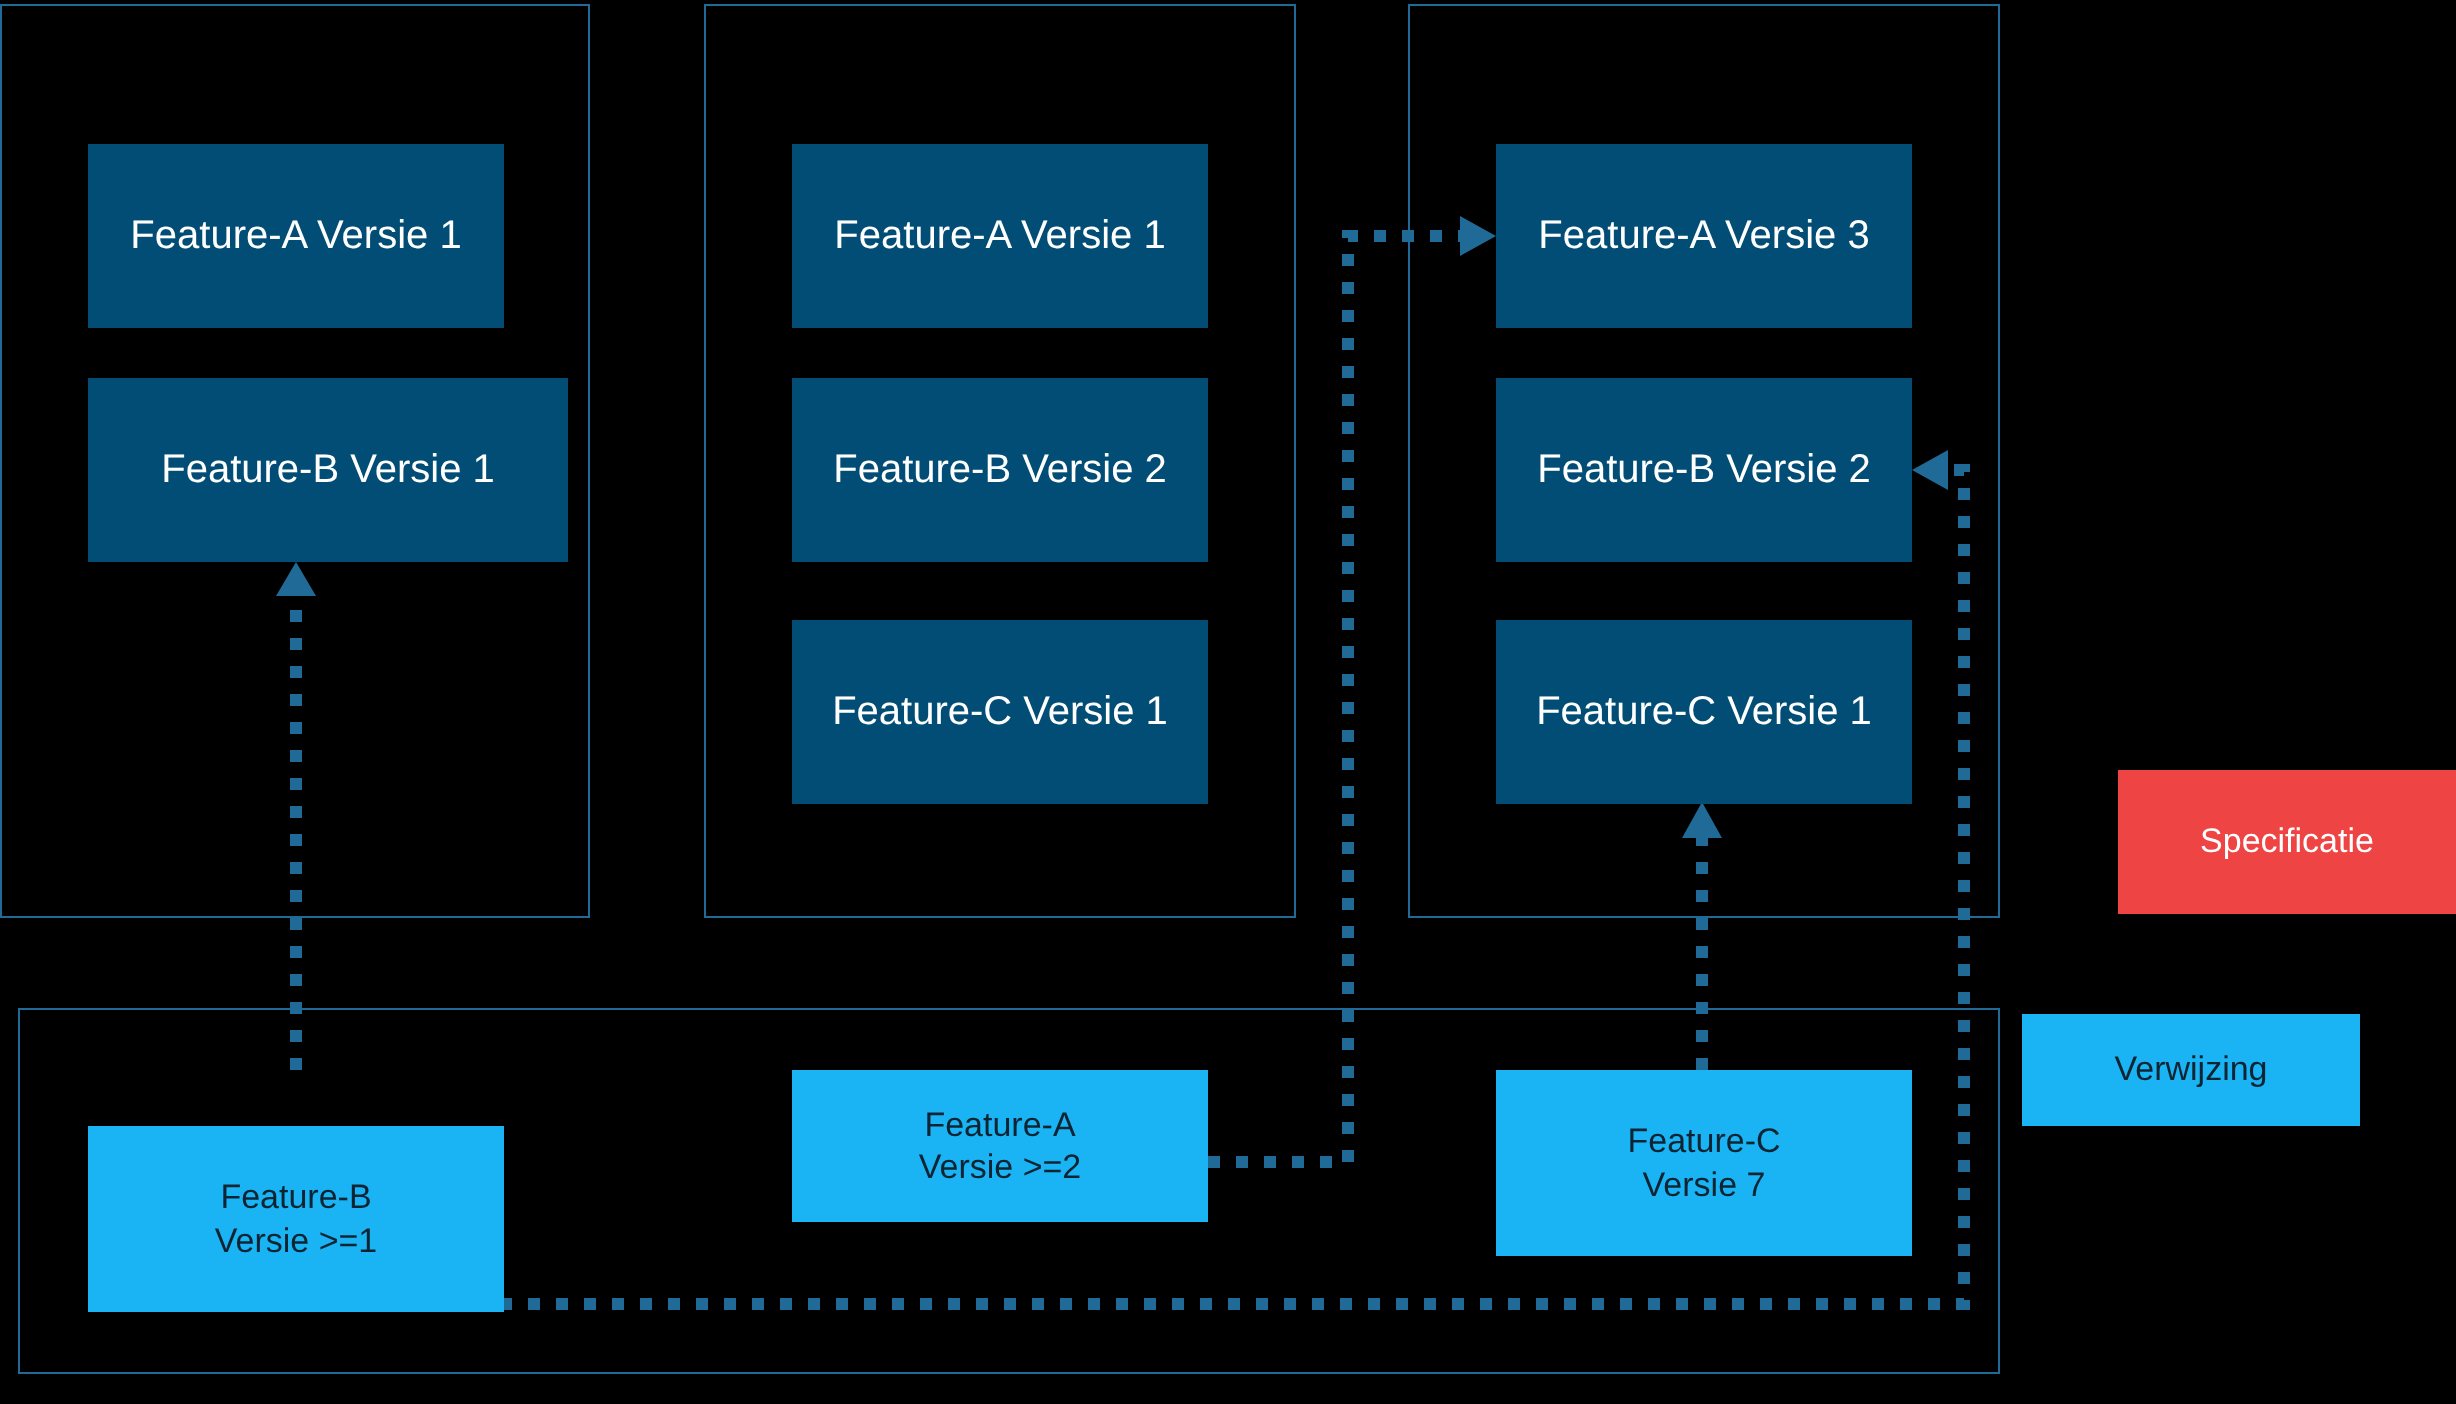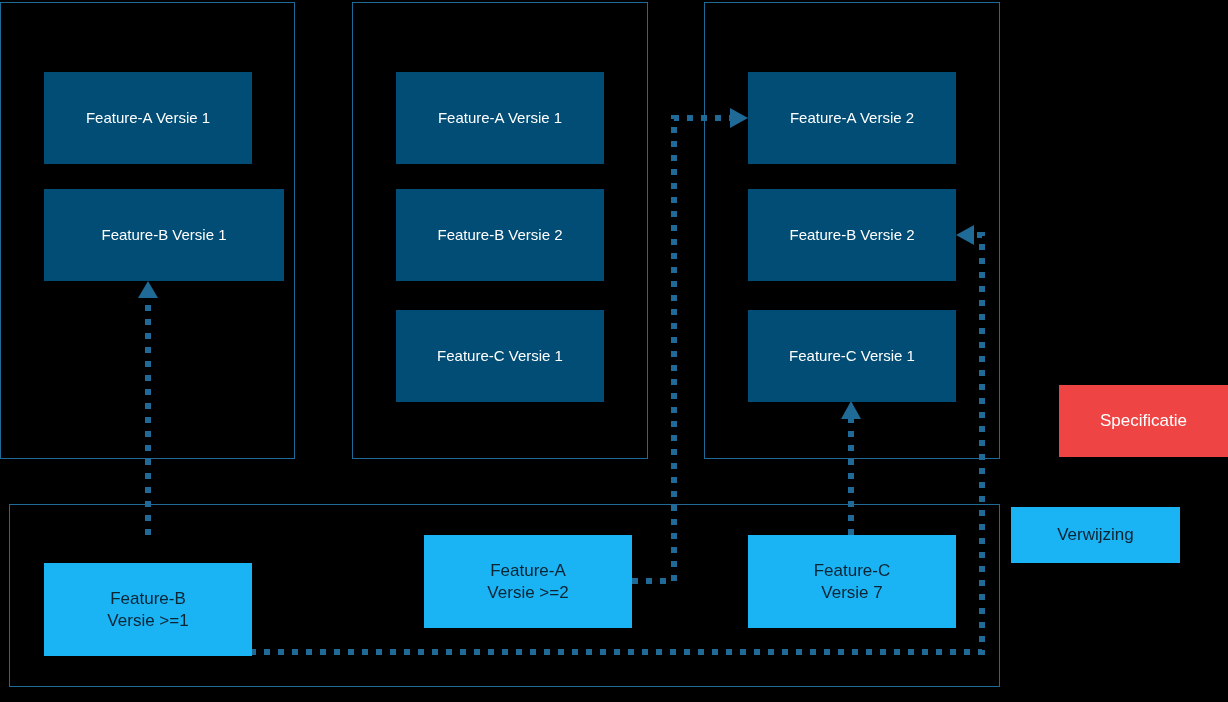--- a/index.html
+++ b/index.html
@@ -38,21 +38,21 @@
     display: flex;
     align-items: center;
     justify-content: center;
     text-align: center;
     line-height: 1.25;
     white-space: pre-line;
   }
   .node.spec {
     background: #014d75;
     color: #ffffff;
-    font-size: 15px;
+    font-size: 20px;
   }
   .node.ref {
     background: #1ab4f5;
     color: #0d2433;
     font-size: 17px;
   }
   .legend-node {
     position: absolute;
     box-sizing: border-box;
     display: flex;
@@ -102,27 +102,27 @@
     </g>
   </svg>
 
   <div class="node spec" style="left:44px; top:72px; width:208px; height:92px;">Feature-A Versie 1</div>
   <div class="node spec" style="left:44px; top:189px; width:240px; height:92px;">Feature-B Versie 1</div>
 
   <div class="node spec" style="left:396px; top:72px; width:208px; height:92px;">Feature-A Versie 1</div>
   <div class="node spec" style="left:396px; top:189px; width:208px; height:92px;">Feature-B Versie 2</div>
   <div class="node spec" style="left:396px; top:310px; width:208px; height:92px;">Feature-C Versie 1</div>
 
-  <div class="node spec" style="left:748px; top:72px; width:208px; height:92px;">Feature-A Versie 2</div>
+  <div class="node spec" style="left:748px; top:72px; width:208px; height:92px;">Feature-A Versie 3</div>
   <div class="node spec" style="left:748px; top:189px; width:208px; height:92px;">Feature-B Versie 2</div>
   <div class="node spec" style="left:748px; top:310px; width:208px; height:92px;">Feature-C Versie 1</div>
 
   <div class="node ref" style="left:44px; top:535px; width:208px; height:93px;margin-top:28px;">Feature-B
 Versie &gt;=1</div>
-  <div class="node ref" style="left:396px; top:535px; width:208px; height:93px;margin-left:28px;">Feature-A
+  <div class="node ref" style="left:396px; top:535px; width:208px; height:76px;">Feature-A
 Versie &gt;=2</div>
   <div class="node ref" style="left:748px; top:535px; width:208px; height:93px;">Feature-C
 Versie 7</div>
 
   <div class="legend-node spec" style="left:1059px; top:385px; width:169px; height:72px;">Specificatie</div>
   <div class="legend-node ref" style="left:1011px; top:507px; width:169px; height:56px;">Verwijzing</div>
 
 </div>
 
 </body></html>

